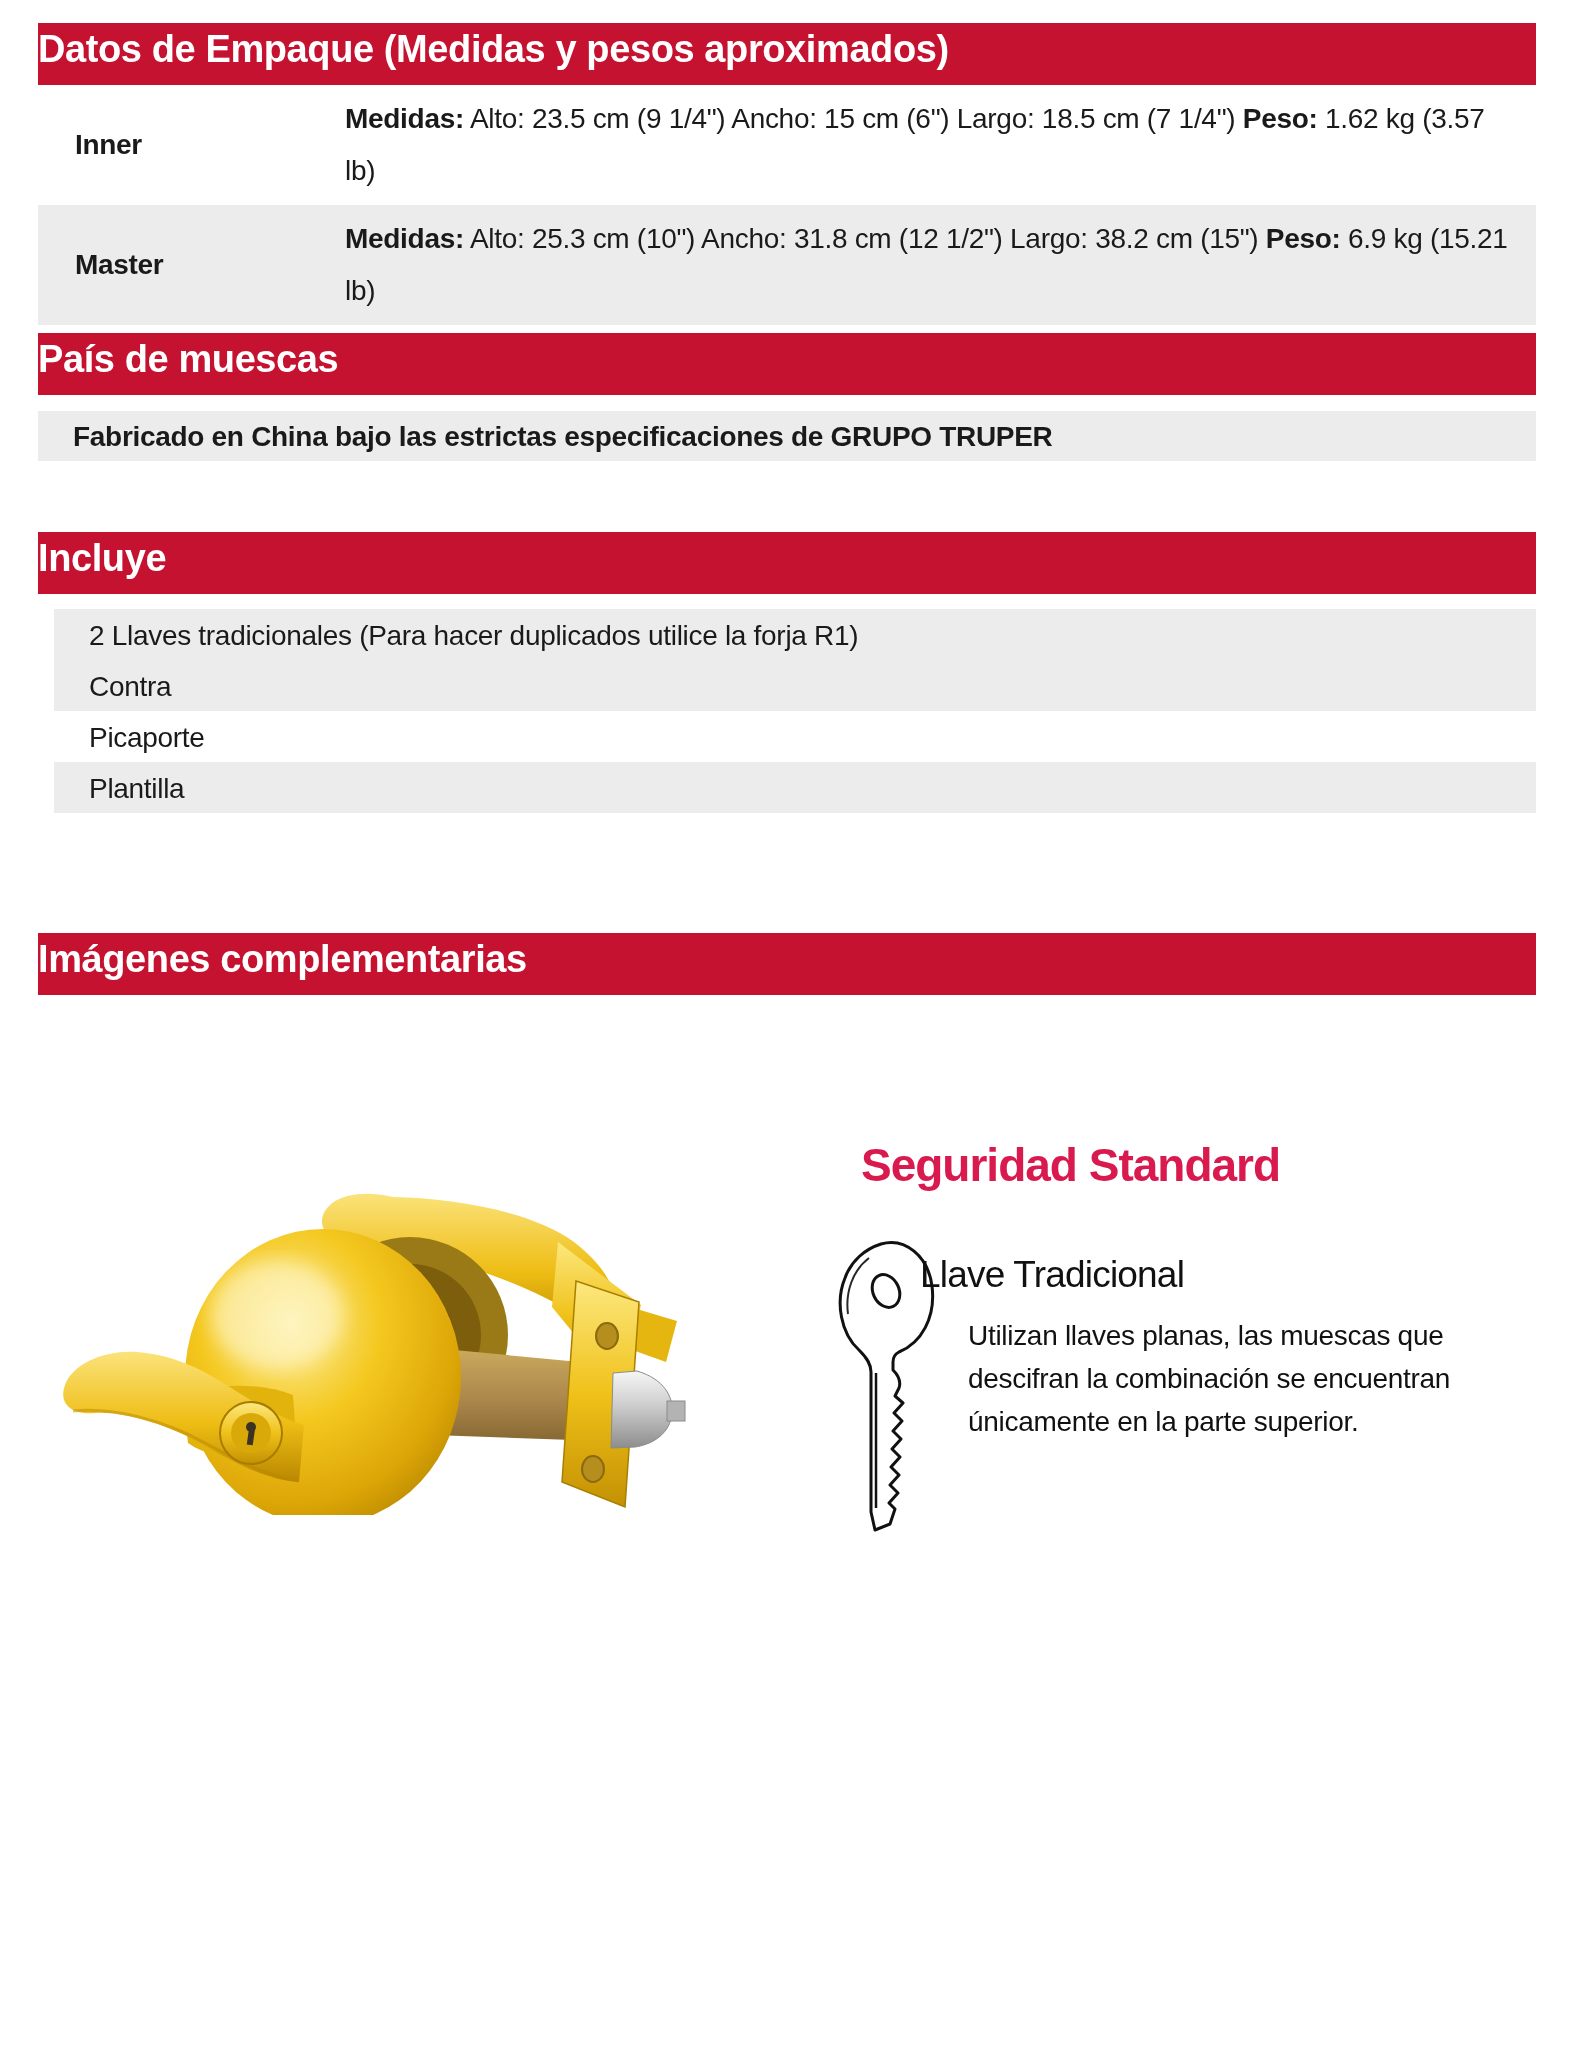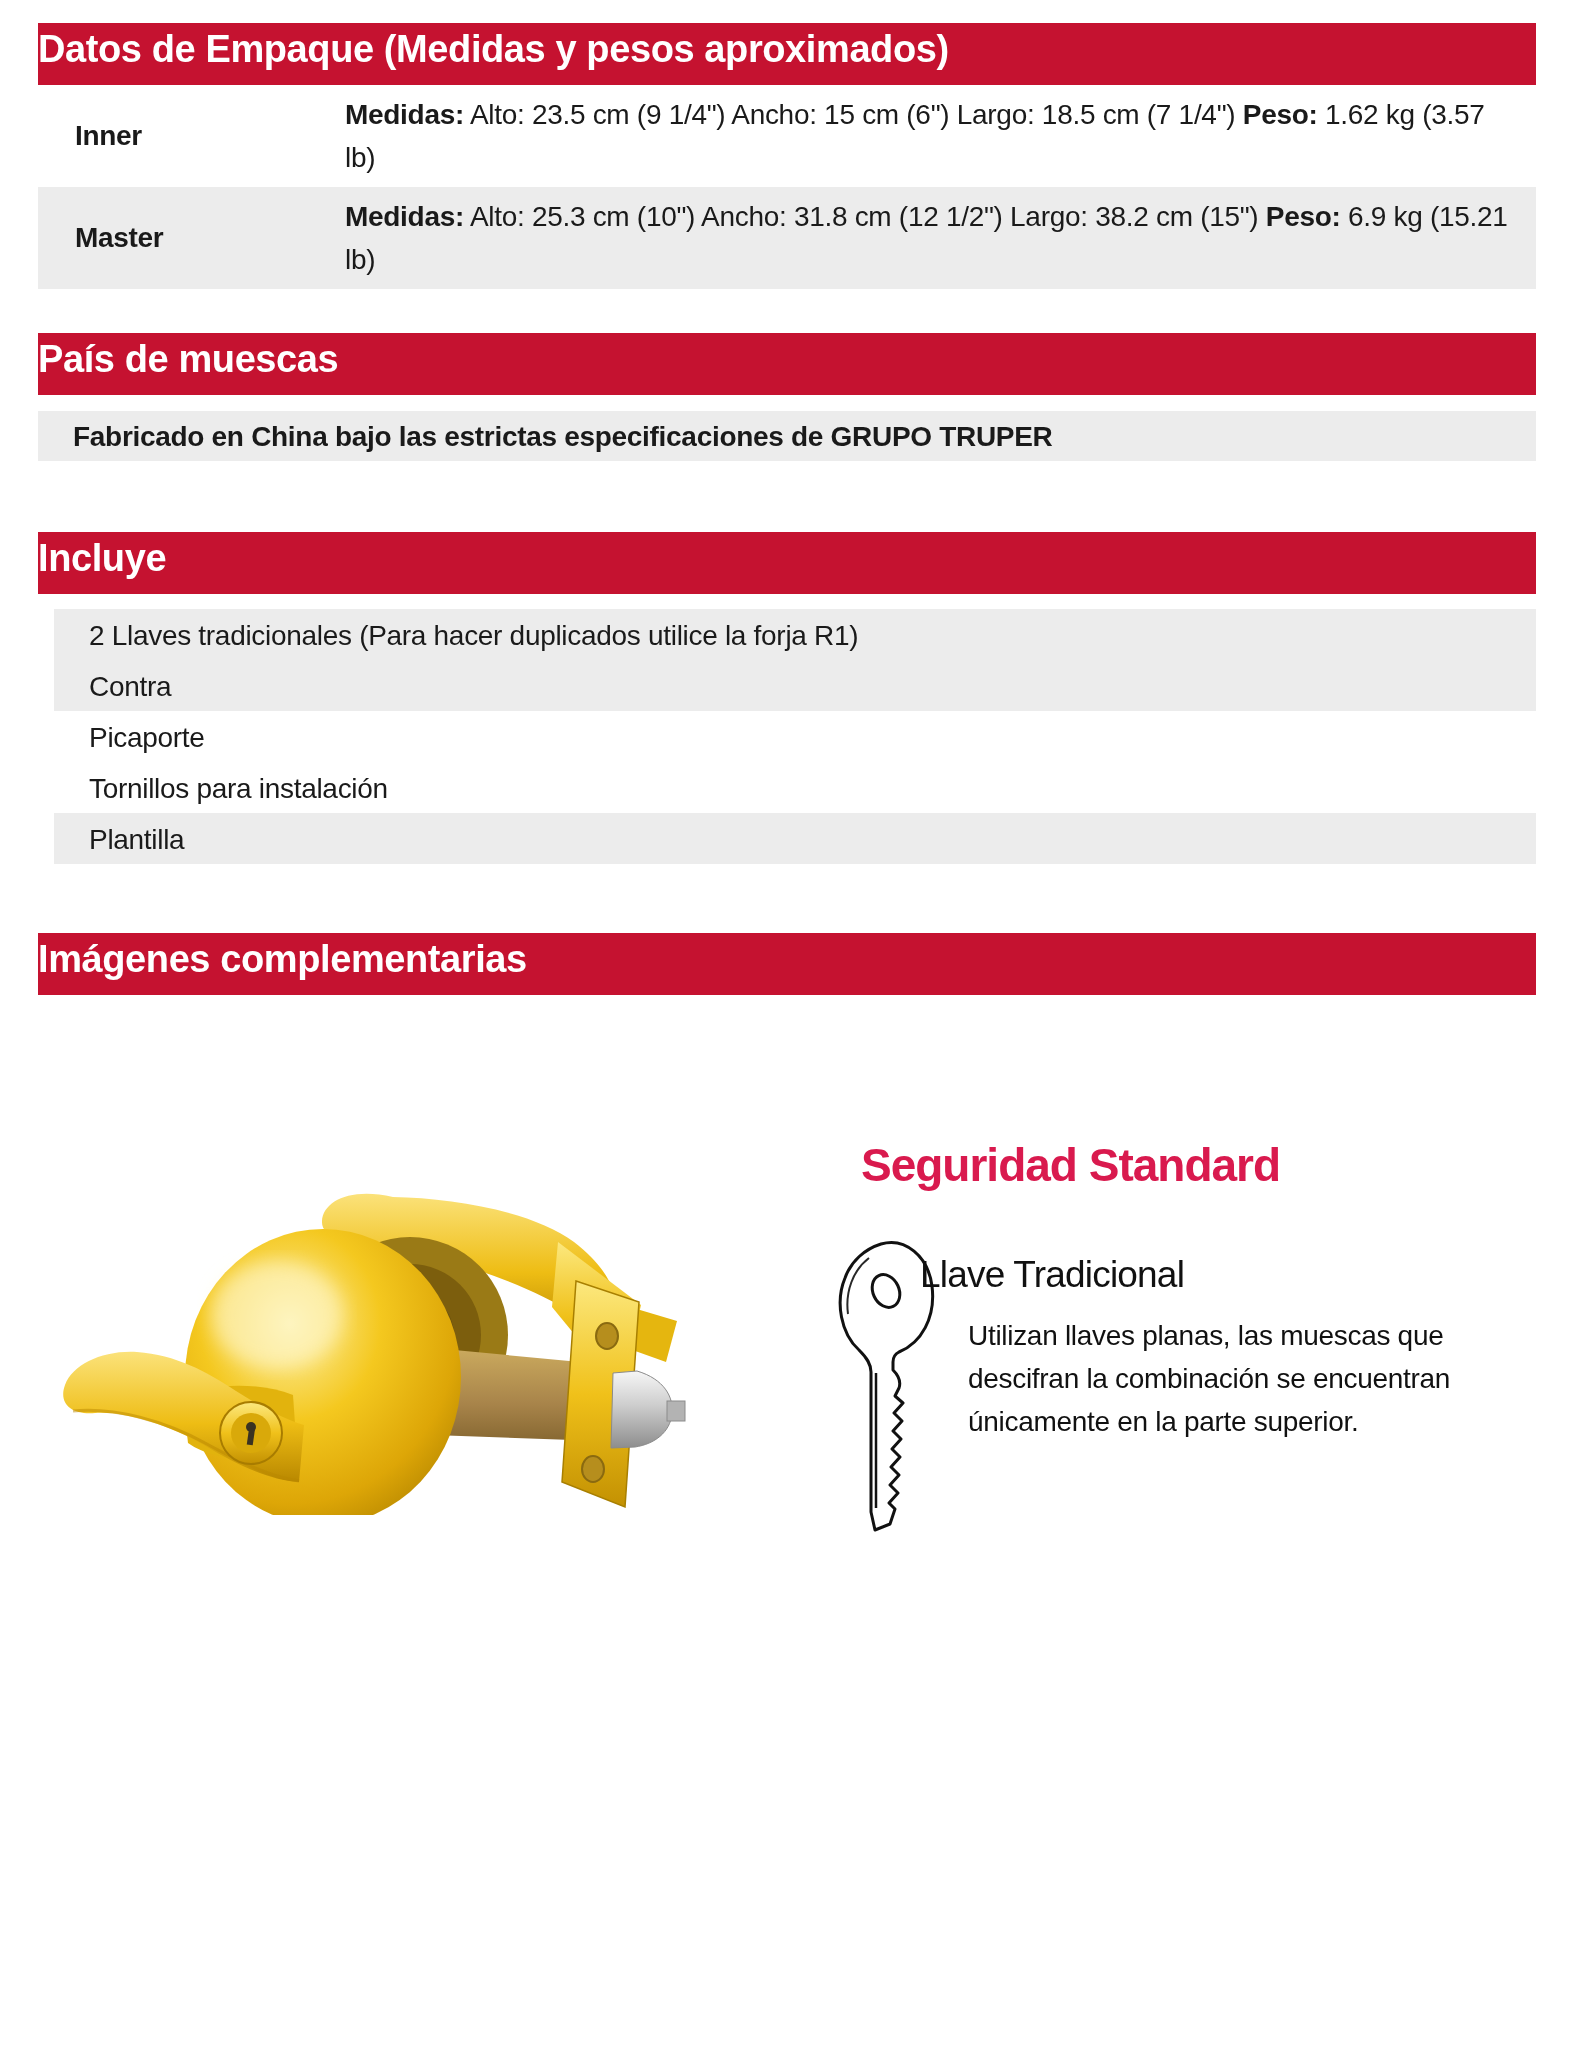--- a/index.html
+++ b/index.html
@@ -12,21 +12,21 @@
   .section{left:38px;width:1498px;}
   .bar{
     height:62px;line-height:53px;background:var(--bar-red);
     color:#fff;font-weight:bold;font-size:38px;
     letter-spacing:-0.4px;box-sizing:border-box;
   }
   
   .pk-row{display:flex;align-items:center;min-height:94px;box-sizing:border-box;padding:8px 0;}
   .pk-row.gray{background:var(--row-gray);min-height:85px;}
   .pk-label{width:307px;box-sizing:border-box;padding-left:37px;font-weight:bold;font-size:28px;flex:0 0 auto;}
-  .pk-value{flex:1 1 auto;font-size:28px;line-height:43px;padding-right:24px;}
+  .pk-value{flex:1 1 auto;font-size:28px;line-height:52px;padding-right:24px;}
   
   .text-row{background:var(--row-gray);min-height:50px;display:flex;align-items:center;
     box-sizing:border-box;padding:8px 20px 6px 35px;font-size:28px;}
   .text-row.bold{font-weight:bold;}
   .text-row.white{background:#ffffff;}
   .gap16{height:16px;}
   .gap15{height:15px;}
   .list-row{min-height:51px;margin-left:16px;}
   
   #security-title{left:822px;top:1138px;font-size:46px;font-weight:bold;
@@ -57,21 +57,20 @@
   <div class="gap16"></div>
   <div class="text-row bold">Fabricado en China bajo las estrictas especificaciones de GRUPO TRUPER</div>
 </div>
 
 <div class="abs section" style="top:532px">
   <div class="bar">Incluye</div>
   <div class="gap15"></div>
   <div class="text-row list-row">2 Llaves tradicionales (Para hacer duplicados utilice la forja R1)</div>
   <div class="text-row list-row">Contra</div>
   <div class="text-row list-row white">Picaporte</div>
-  <div class="text-row list-row white">Tornillos para instalación</div>
   <div class="text-row list-row">Plantilla</div>
 </div>
 
 <div class="abs section" style="top:933px">
   <div class="bar">Imágenes complementarias</div>
 </div>
 
 <div class="abs" id="lock-image">
   <svg width="645" height="330" viewBox="0 0 645 330" xmlns="http://www.w3.org/2000/svg">
     <defs>

